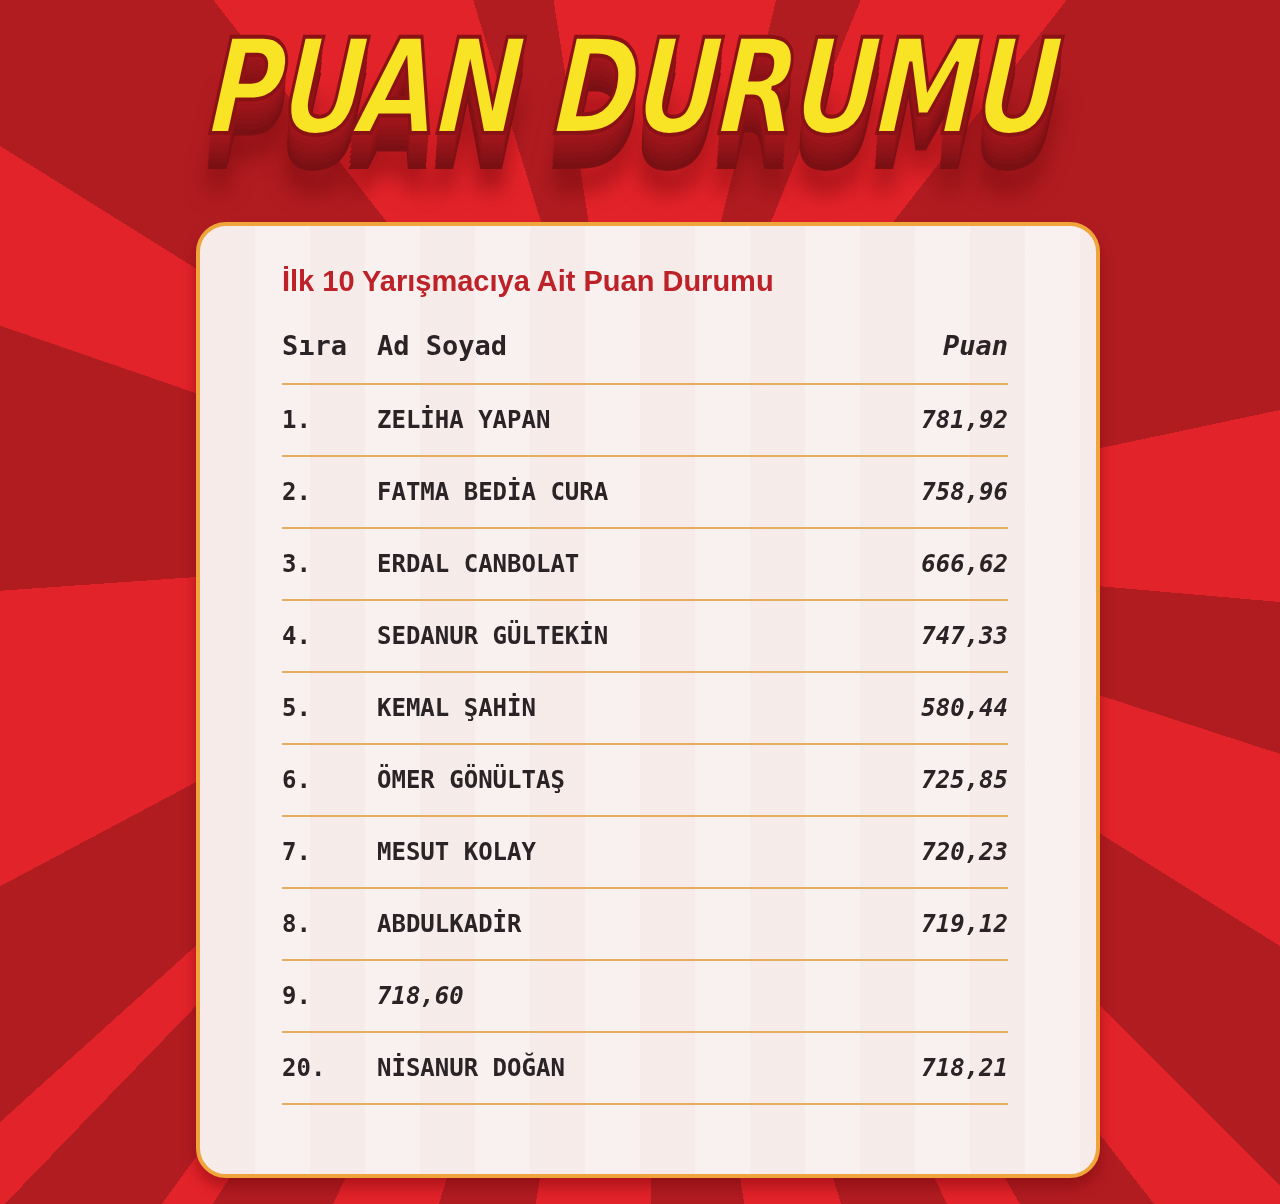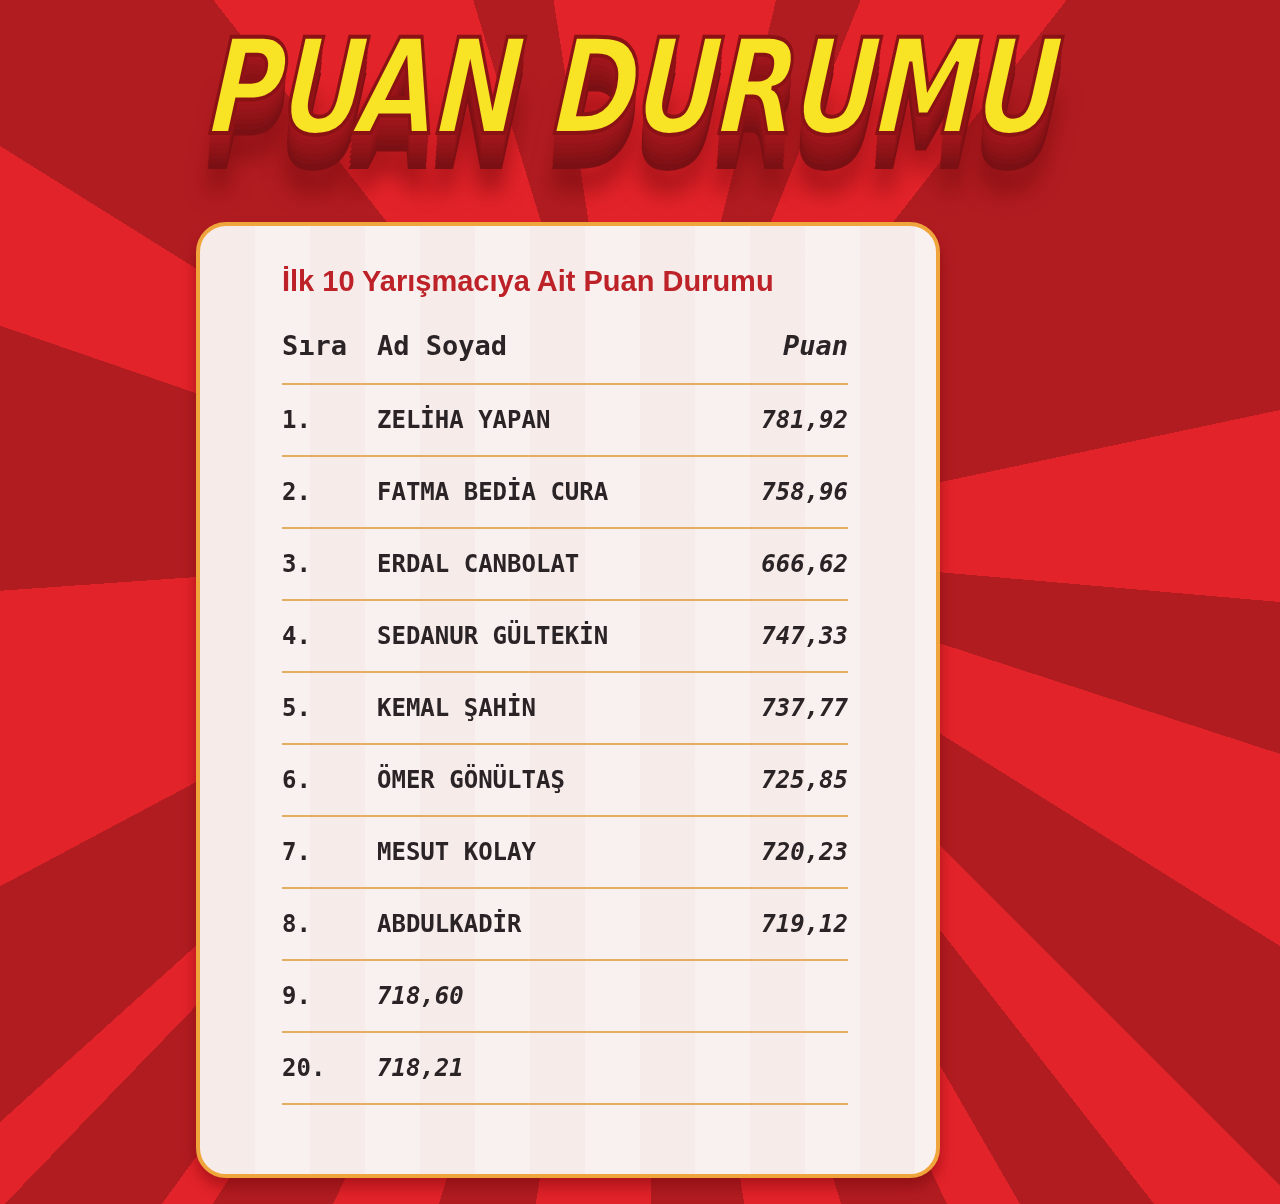--- a/index.html
+++ b/index.html
@@ -79,21 +79,21 @@
       0 30px 0 #811115,
       0 36px 0 #7a1014,
       0 58px 24px rgba(110, 8, 10, 0.55);
   }
 
   
   .card {
     position: absolute;
     left: 196px;
     top: 222px;
-    width: 744px;
+    width: 904px;
     height: 956px;
     box-sizing: border-box;
     background:
       repeating-linear-gradient(90deg,
         rgba(190, 130, 130, 0.05) 0 55px,
         rgba(190, 130, 130, 0.0) 55px 110px),
       #f9f1ef;
     border: 4px solid #f0a43c;
     border-radius: 30px;
     box-shadow: 0 9px 14px rgba(110, 5, 8, 0.45);
@@ -171,21 +171,21 @@
 
   <div class="row mono">
     <span class="col-rank">4.</span>
     <span class="col-name">SEDANUR GÜLTEKİN</span>
     <span class="col-score">747,33</span>
   </div>
 
   <div class="row mono">
     <span class="col-rank">5.</span>
     <span class="col-name">KEMAL ŞAHİN</span>
-    <span class="col-score">737,77</span>
+    <span class="col-score">580,44</span>
   </div>
 
   <div class="row mono">
     <span class="col-rank">6.</span>
     <span class="col-name">ÖMER GÖNÜLTAŞ</span>
     <span class="col-score">725,85</span>
   </div>
 
   <div class="row mono">
     <span class="col-rank">7.</span>
@@ -199,16 +199,17 @@
     <span class="col-score">719,12</span>
   </div>
 
   <div class="row mono">
     <span class="col-rank">9.</span>
     <span class="col-score">718,60</span>
   </div>
 
   <div class="row mono">
     <span class="col-rank">20.</span>
+    <span class="col-name">NİSANUR DOĞAN</span>
     <span class="col-score">718,21</span>
   </div>
 </div>
 </main>
 
 </body></html>

